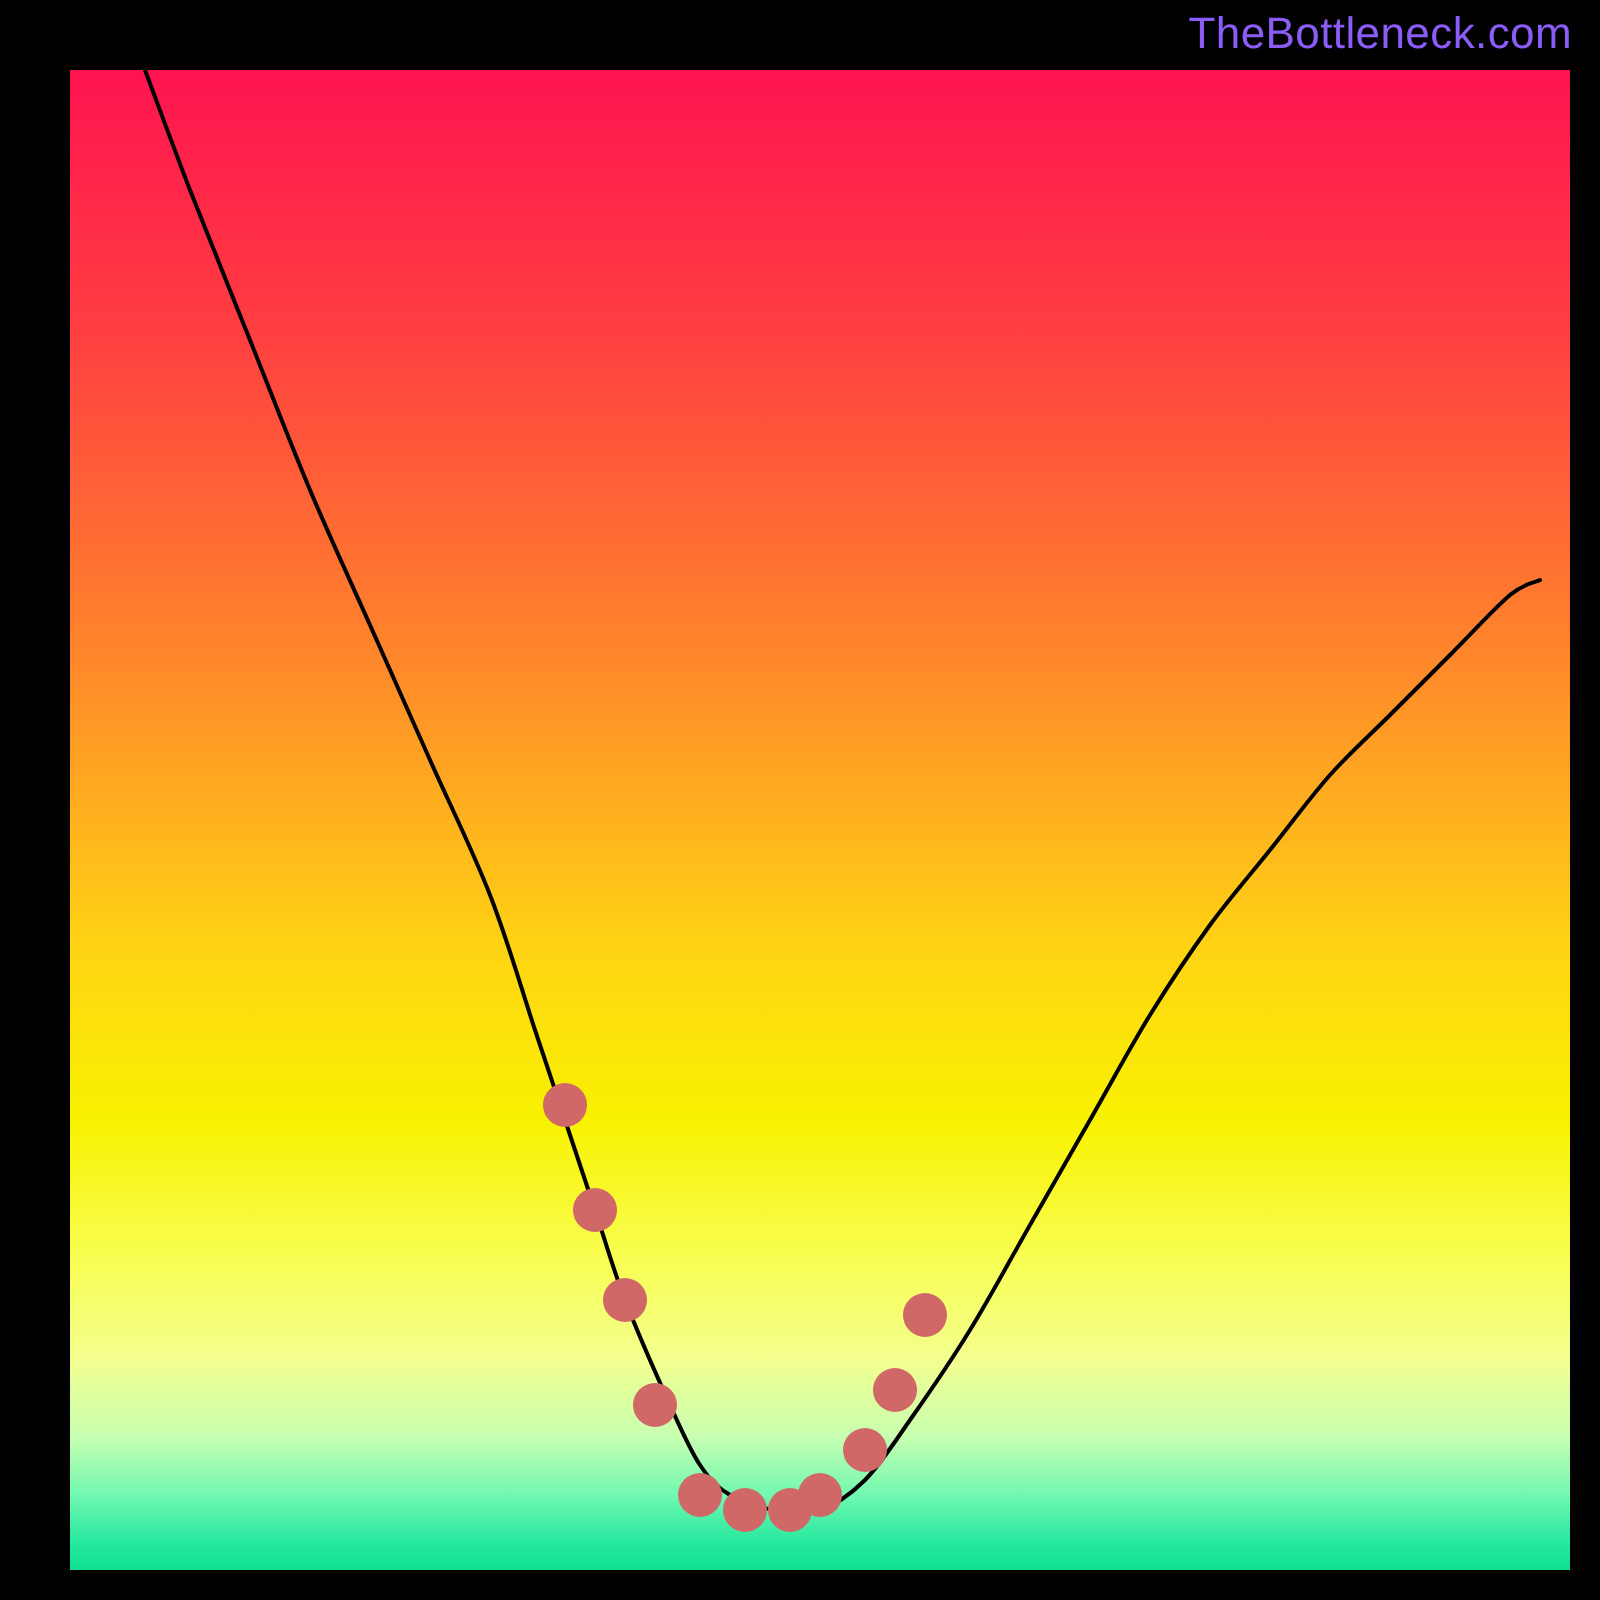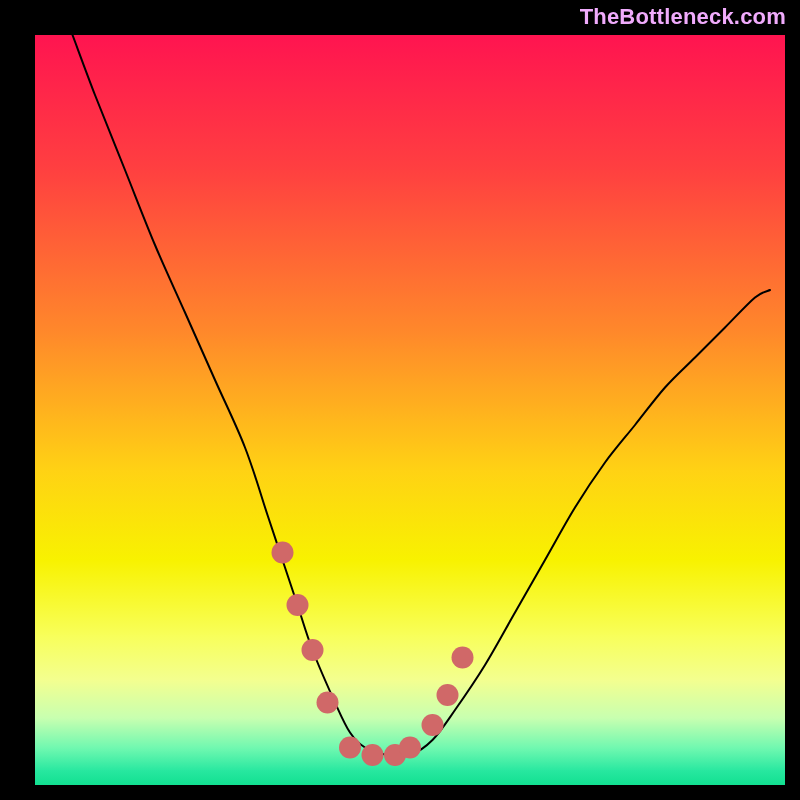--- a/index.html
+++ b/index.html
@@ -14,23 +14,23 @@
   .stage {
     position: relative;
     width: 800px;
     height: 800px;
     background: #000;
   }
   .watermark {
     position: absolute;
     top: 4px;
     right: 14px;
-    color: #f0abfc;
+    color: #8b5cf6;
     font-size: 22px;
-    font-weight: 700;
+    font-weight: 400;
     letter-spacing: 0.2px;
     z-index: 10;
     user-select: none;
   }
   .plot-area {
     position: absolute;
     left: 35px;
     top: 35px;
     width: 750px;
     height: 750px;

